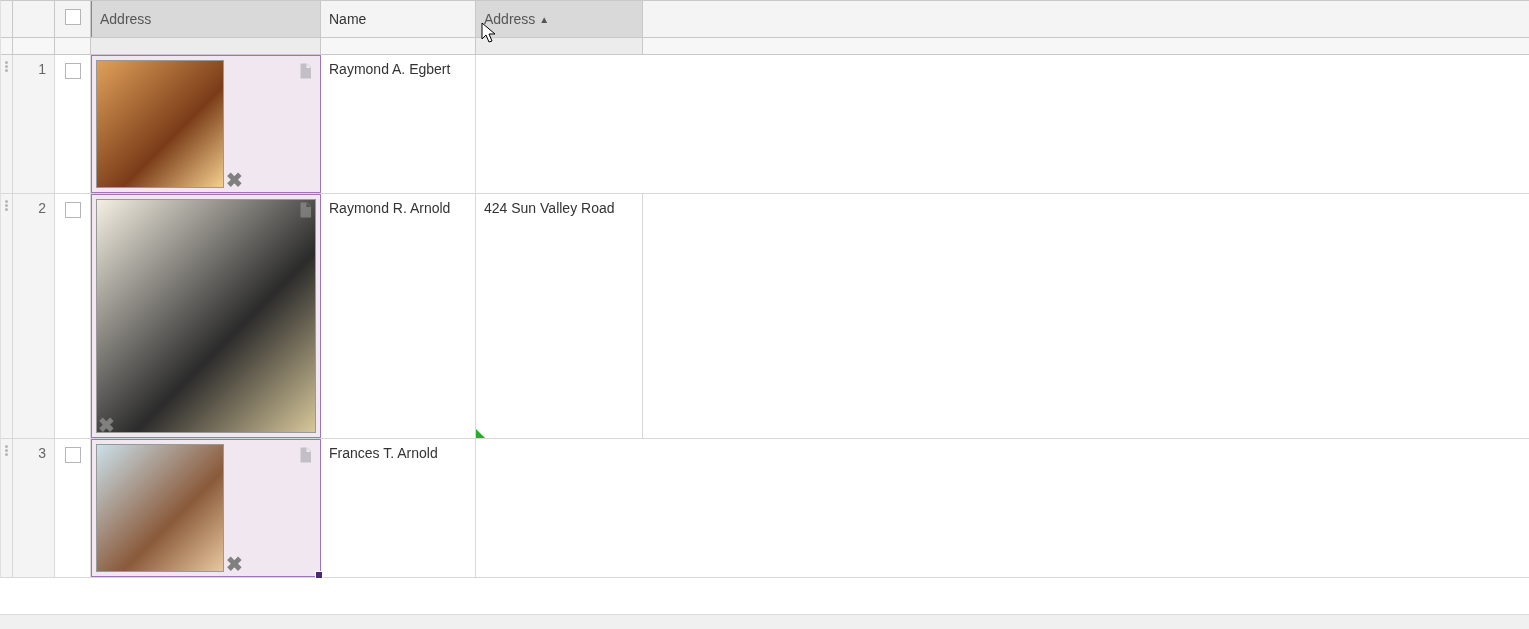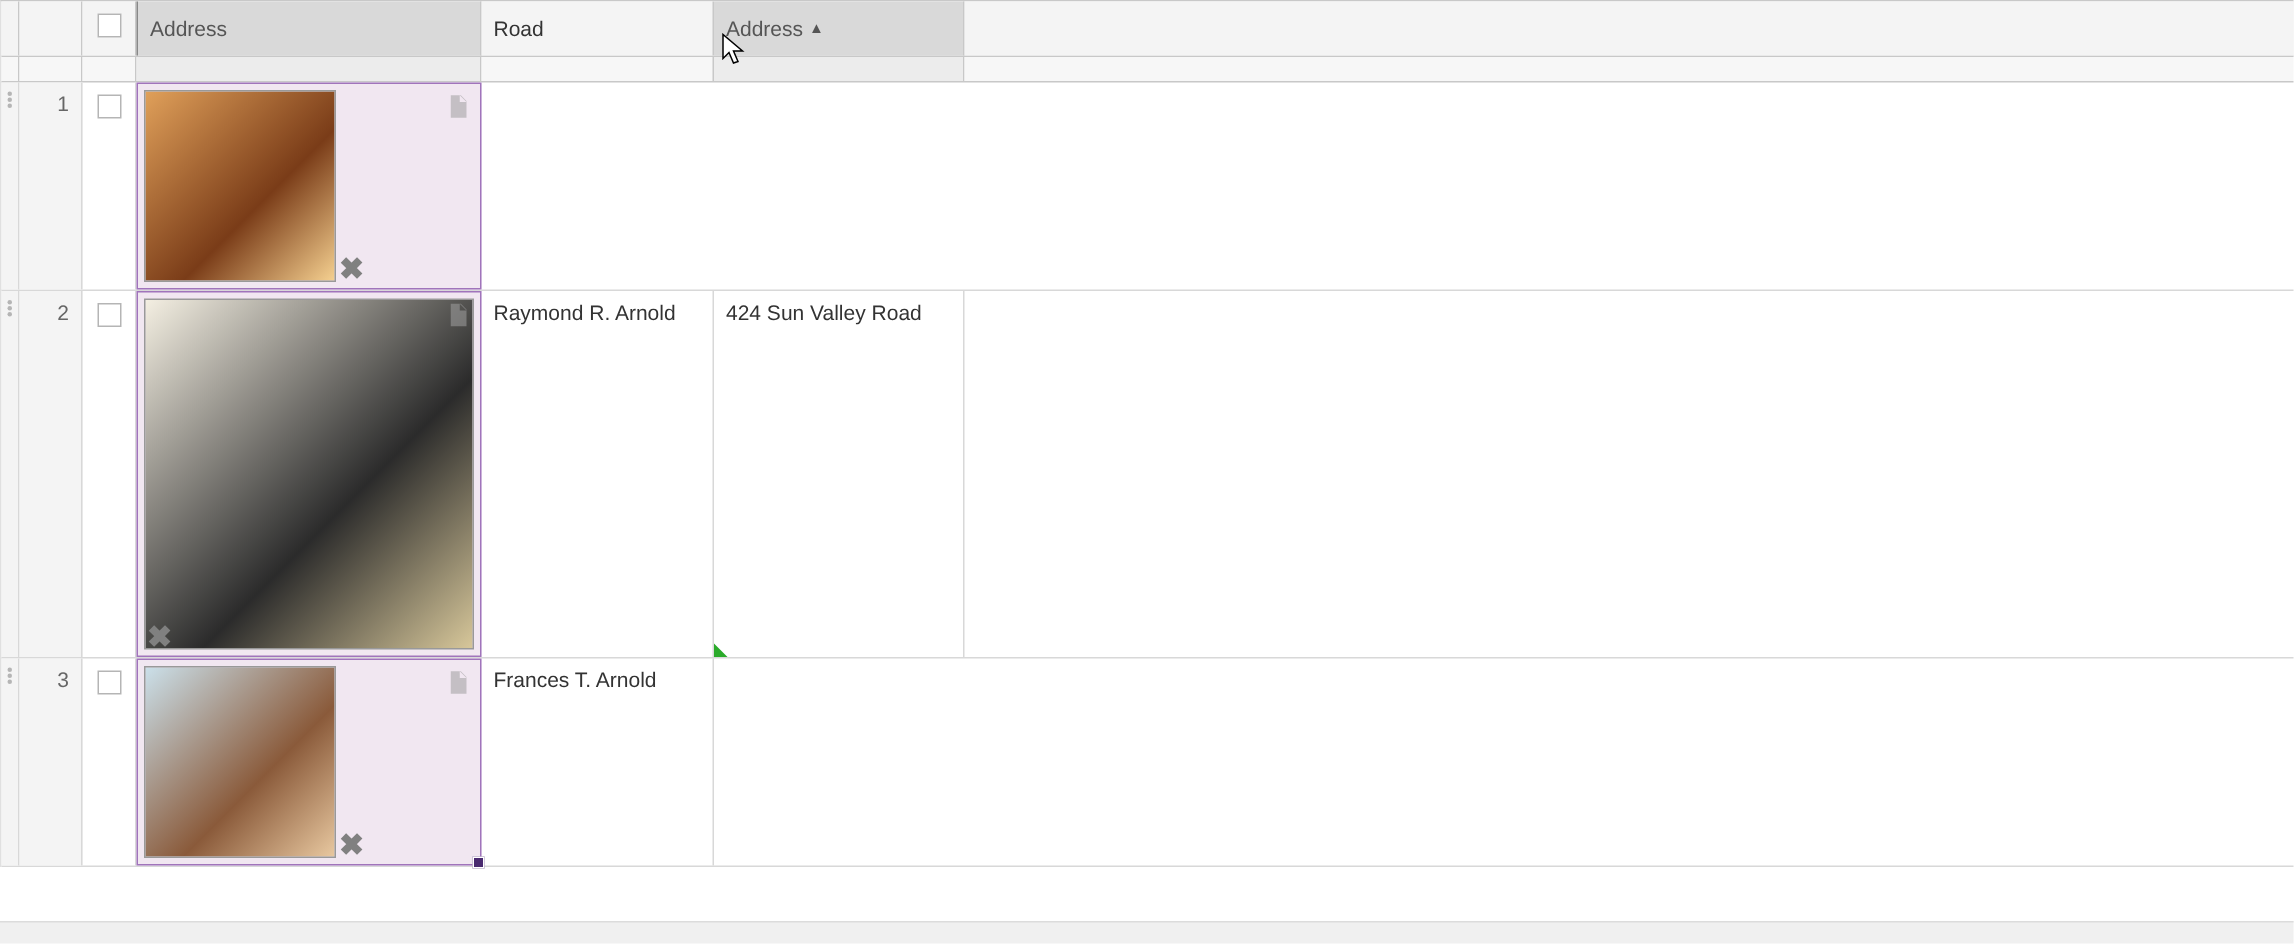--- a/index.html
+++ b/index.html
@@ -180,21 +180,21 @@
   <div class="header-row">
     <div class="hcell col-handle"></div>
     <div class="hcell col-rownum"></div>
     <div class="hcell col-checkbox">
       <div class="checkbox"></div>
     </div>
     <div class="hcell dark col-avatar">
       <span>Address</span>
     </div>
     <div class="hcell col-name">
-      <span>Road</span>
+      <span>Name</span>
     </div>
     <div class="hcell dark col-address" style="position:relative;">
       <span>Address</span>
       <span class="sort-arrow">▲</span>
     </div>
     <div class="hcell col-rest" style="border-right:none;"></div>
   </div>
 
   <div class="filter-row">
     <div class="fcell col-handle"></div>
@@ -219,20 +219,21 @@
         <div class="bcell col-checkbox">
           <div class="checkbox"></div>
         </div>
         <div class="bcell col-avatar avatar-cell">
           <div class="avatar-img" style="width: 126px; height: 126px; background: linear-gradient(135deg, rgb(224, 160, 90), rgb(122, 60, 24) 60%, rgb(245, 208, 144));"></div>
           <div class="file-icon"><svg viewBox="0 0 24 24">
               <path d="M6 2h9l5 5v15H6z M14 2v6h6"></path>
             </svg></div>
           <div class="remove-x" style="left: 134px; bottom: 2px;">✖</div>
         </div>
+        <div class="bcell col-name">Raymond A. Egbert</div>
         <div class="bcell col-rest" style="border-right: none;"></div>
       </div>
       <div class="body-row">
         <div class="bcell col-handle">
           <div class="drag-dots">
             <span></span>
             <span></span>
             <span></span>
           </div>
         </div>

